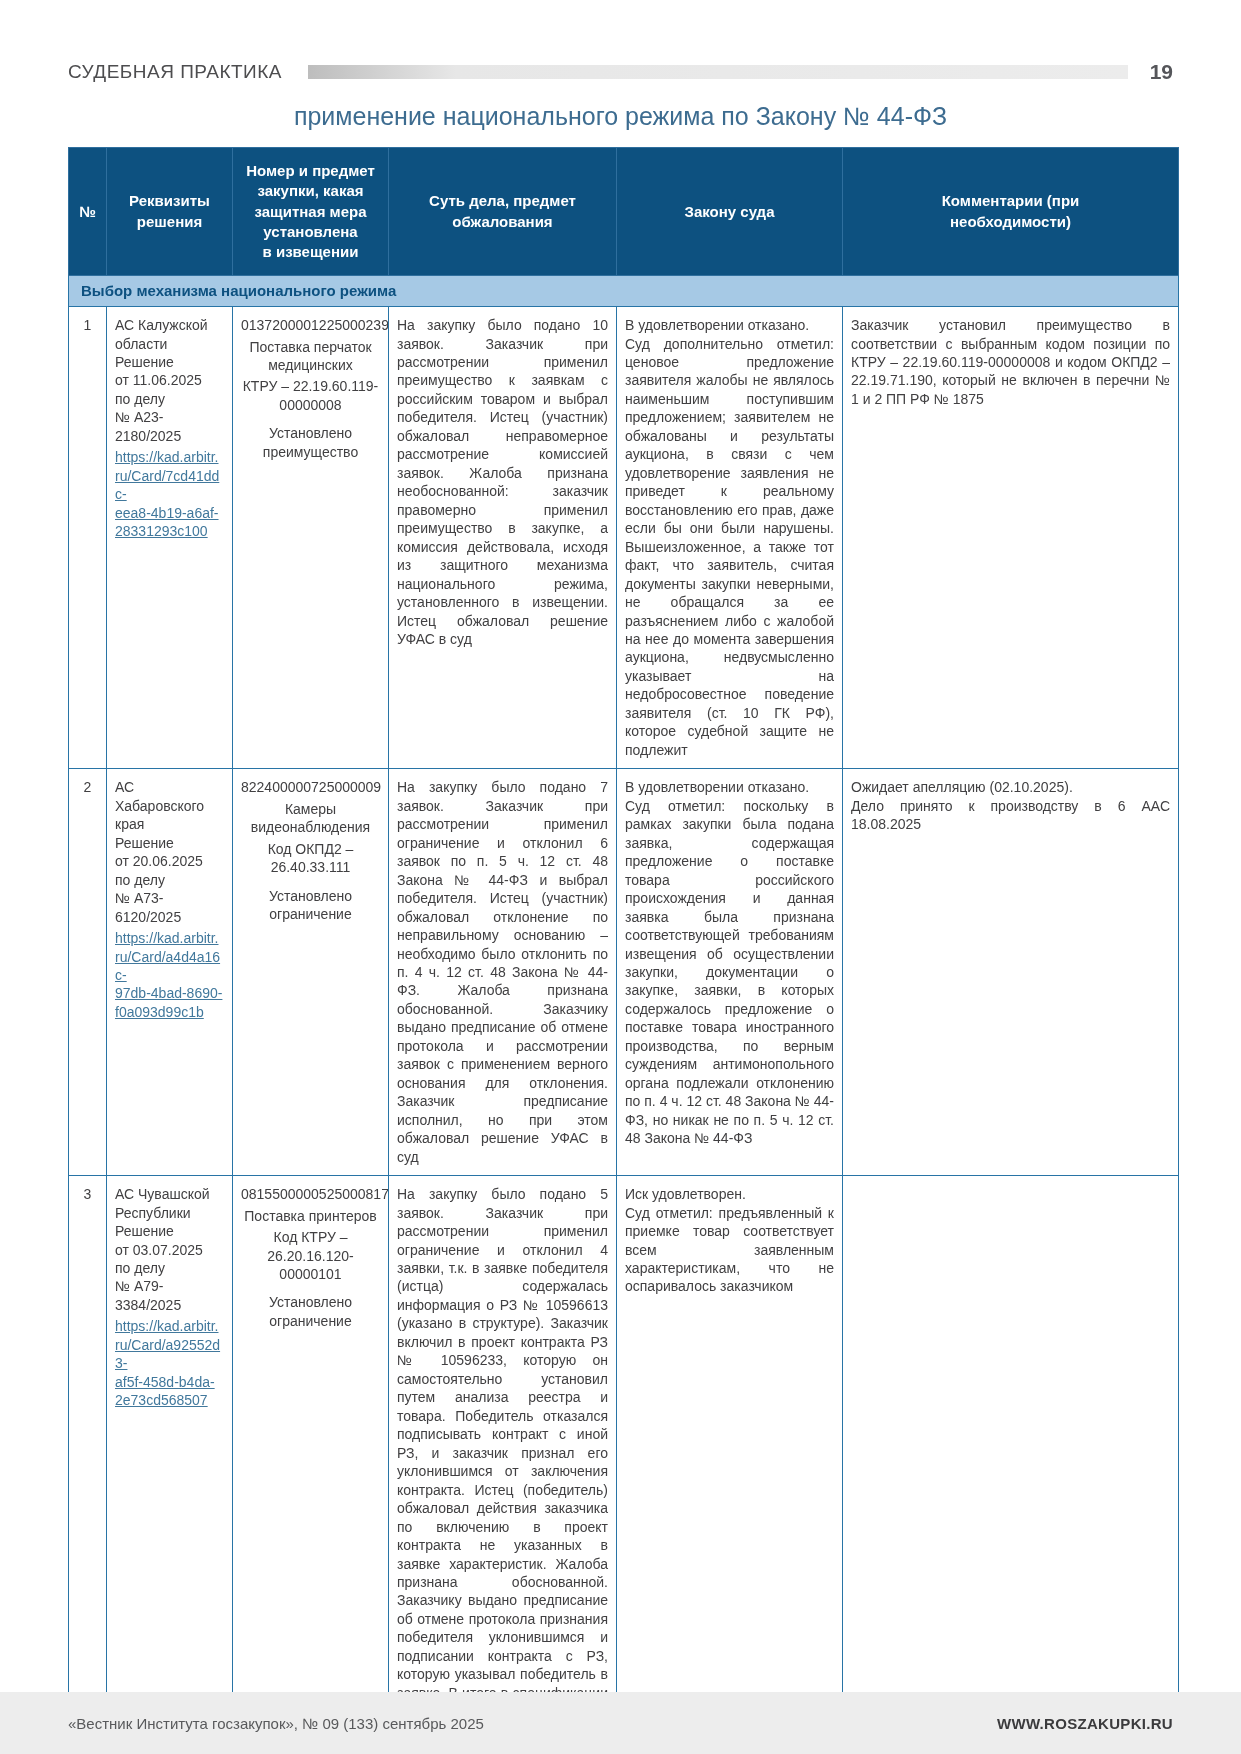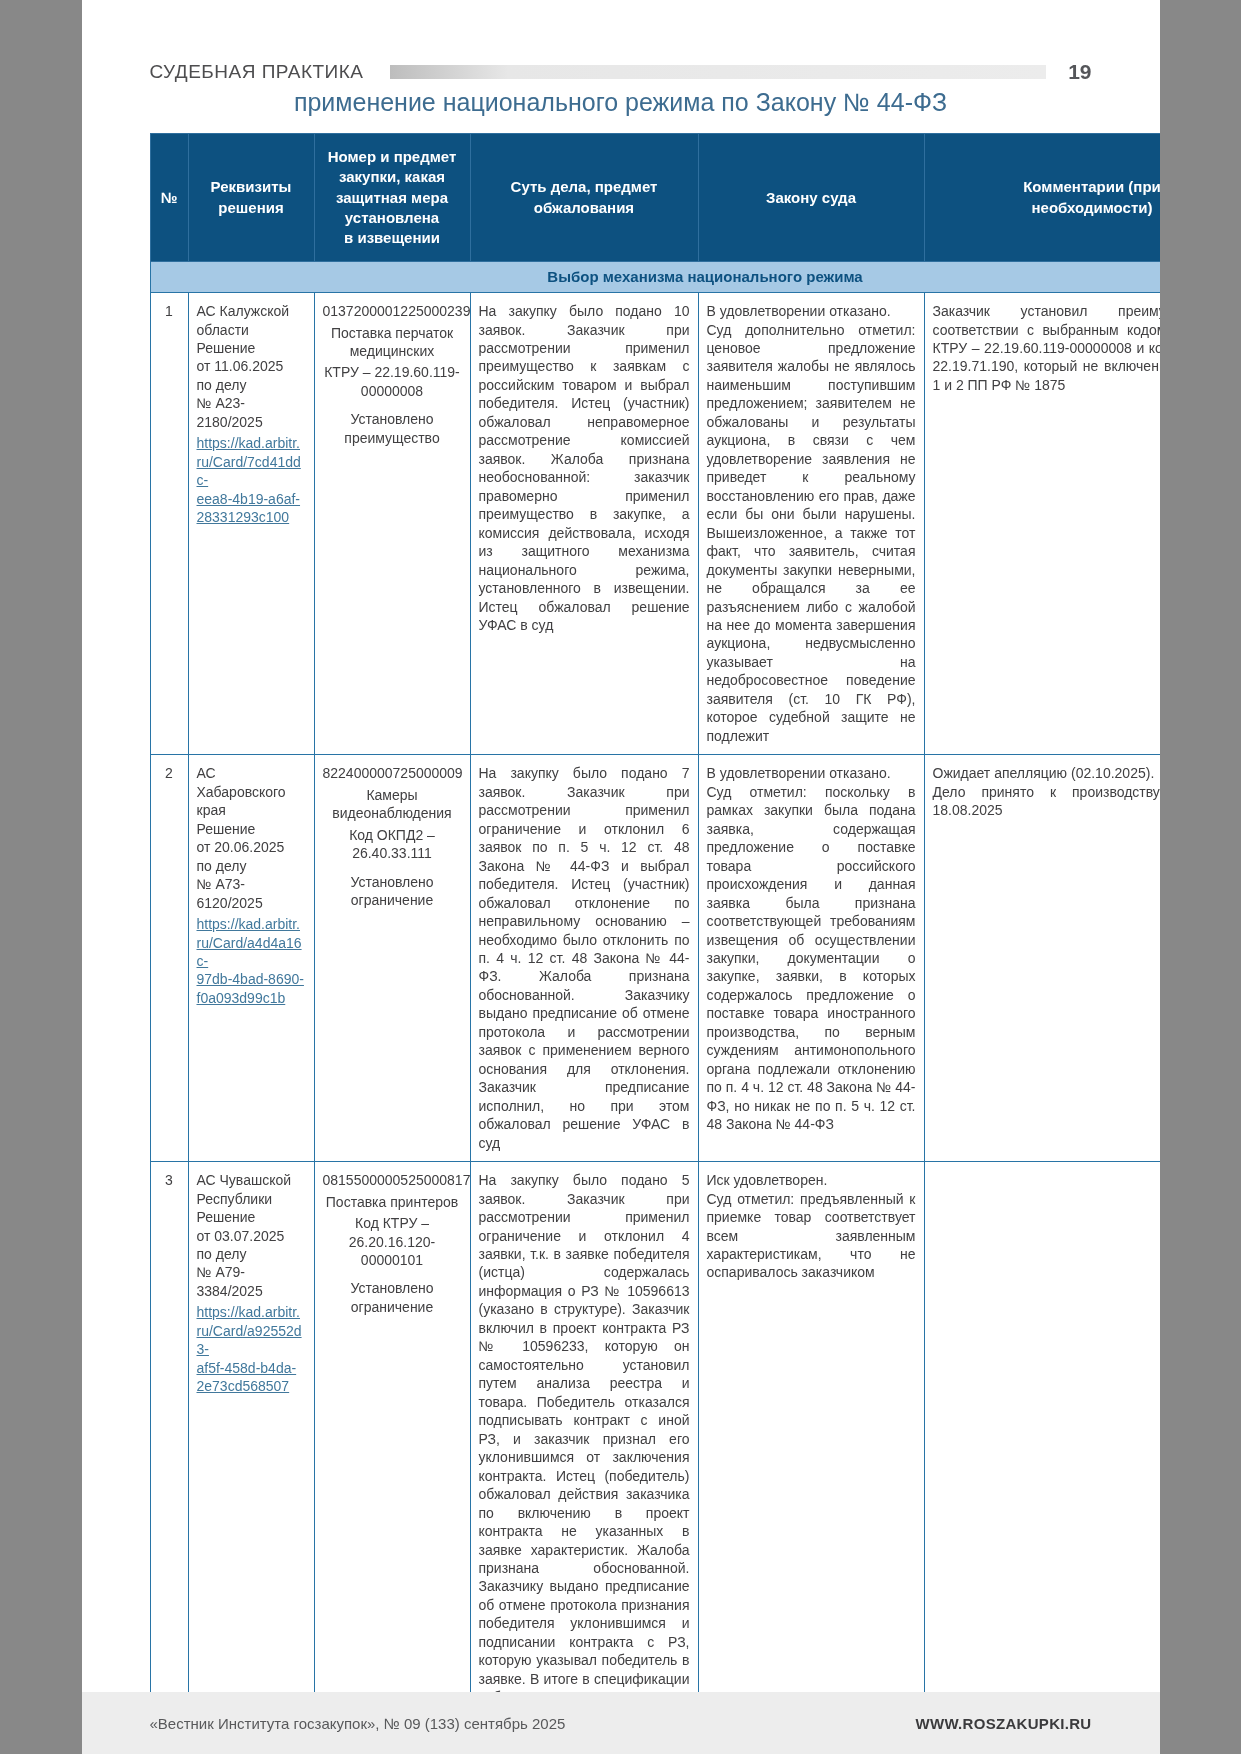--- a/index.html
+++ b/index.html
@@ -7,51 +7,51 @@
     --section-bg:#a6c9e5;
     --border-blue:#2874a6;
     --link-blue:#41789c;
     --title-blue:#3d6c90;
     --footer-bg:#ededed;
     --text-dark:#414042;
   }
   *{margin:0;padding:0;box-sizing:border-box;}
   body{background:#888;font-family:"Liberation Sans","DejaVu Sans",sans-serif;}
   .page{
-    position:relative;width:1078px;height:1754px;margin:0 auto;background:#ffffff;
+    position:relative;width:1241px;height:1754px;margin:0 auto;background:#ffffff;
     color:var(--text-dark);overflow:hidden;
   }
   .content{position:absolute;left:68px;right:68px;top:0;}
   
   .runhead{display:flex;align-items:center;margin-top:58px;height:28px;}
   .runhead-label{font-size:19px;color:#4d4d4f;letter-spacing:.5px;white-space:nowrap;}
   .runhead-bar{flex:1;height:14px;margin:0 22px 0 26px;
     background:linear-gradient(to right,#bdbdbd,#e7e7e7 18%,#ececec 100%);}
   .runhead-num{font-size:21px;font-weight:bold;color:#55565a;}
   
   .doc-title{margin-top:32px;text-align:center;font-size:31px;font-weight:bold;color:var(--title-blue);}
-  .doc-subtitle{margin-top:2px;text-align:center;font-size:25px;font-weight:400;color:var(--title-blue);}
+  .doc-subtitle{margin-top:16px;text-align:center;font-size:25px;font-weight:400;color:var(--title-blue);}
   
   table.main{border-collapse:collapse;table-layout:fixed;width:1110px;margin-top:16px;}
   table.main col.c1{width:38px;} table.main col.c2{width:126px;}
   table.main col.c3{width:156px;} table.main col.c4{width:228px;}
   table.main col.c5{width:226px;} table.main col.c6{width:336px;}
   table.main th{
     background:var(--header-blue);color:#fff;font-size:15px;font-weight:bold;
     text-align:center;vertical-align:middle;white-space:pre-line;
     border:1px solid #2f6f9e;padding:13px 4px;height:106px;line-height:1.35;
   }
   table.main td{
     border:1px solid var(--border-blue);vertical-align:top;
     font-size:14px;line-height:1.32;color:var(--text-dark);padding:9px 8px;
     overflow:hidden;
   }
   tr.section-row td{
     background:var(--section-bg);color:var(--header-blue);font-weight:bold;
-    text-align:center;font-size:15px;padding:5px 20px;height:30px;vertical-align:middle;
+    text-align:left;font-size:15px;padding:5px 12px;height:30px;vertical-align:middle;
   }
   td.c-num{text-align:center;font-size:15px;}
   td.c-req{padding-left:10px;}
   .req-text{white-space:pre-line;}
   a.case-link{
     display:block;margin-top:3px;color:var(--link-blue);text-decoration:underline;
     white-space:pre-line;word-break:break-all;cursor:pointer;
   }
   td.c-purchase{text-align:center;}
   td.c-purchase .p-block{white-space:pre-line;margin-bottom:3px;}

